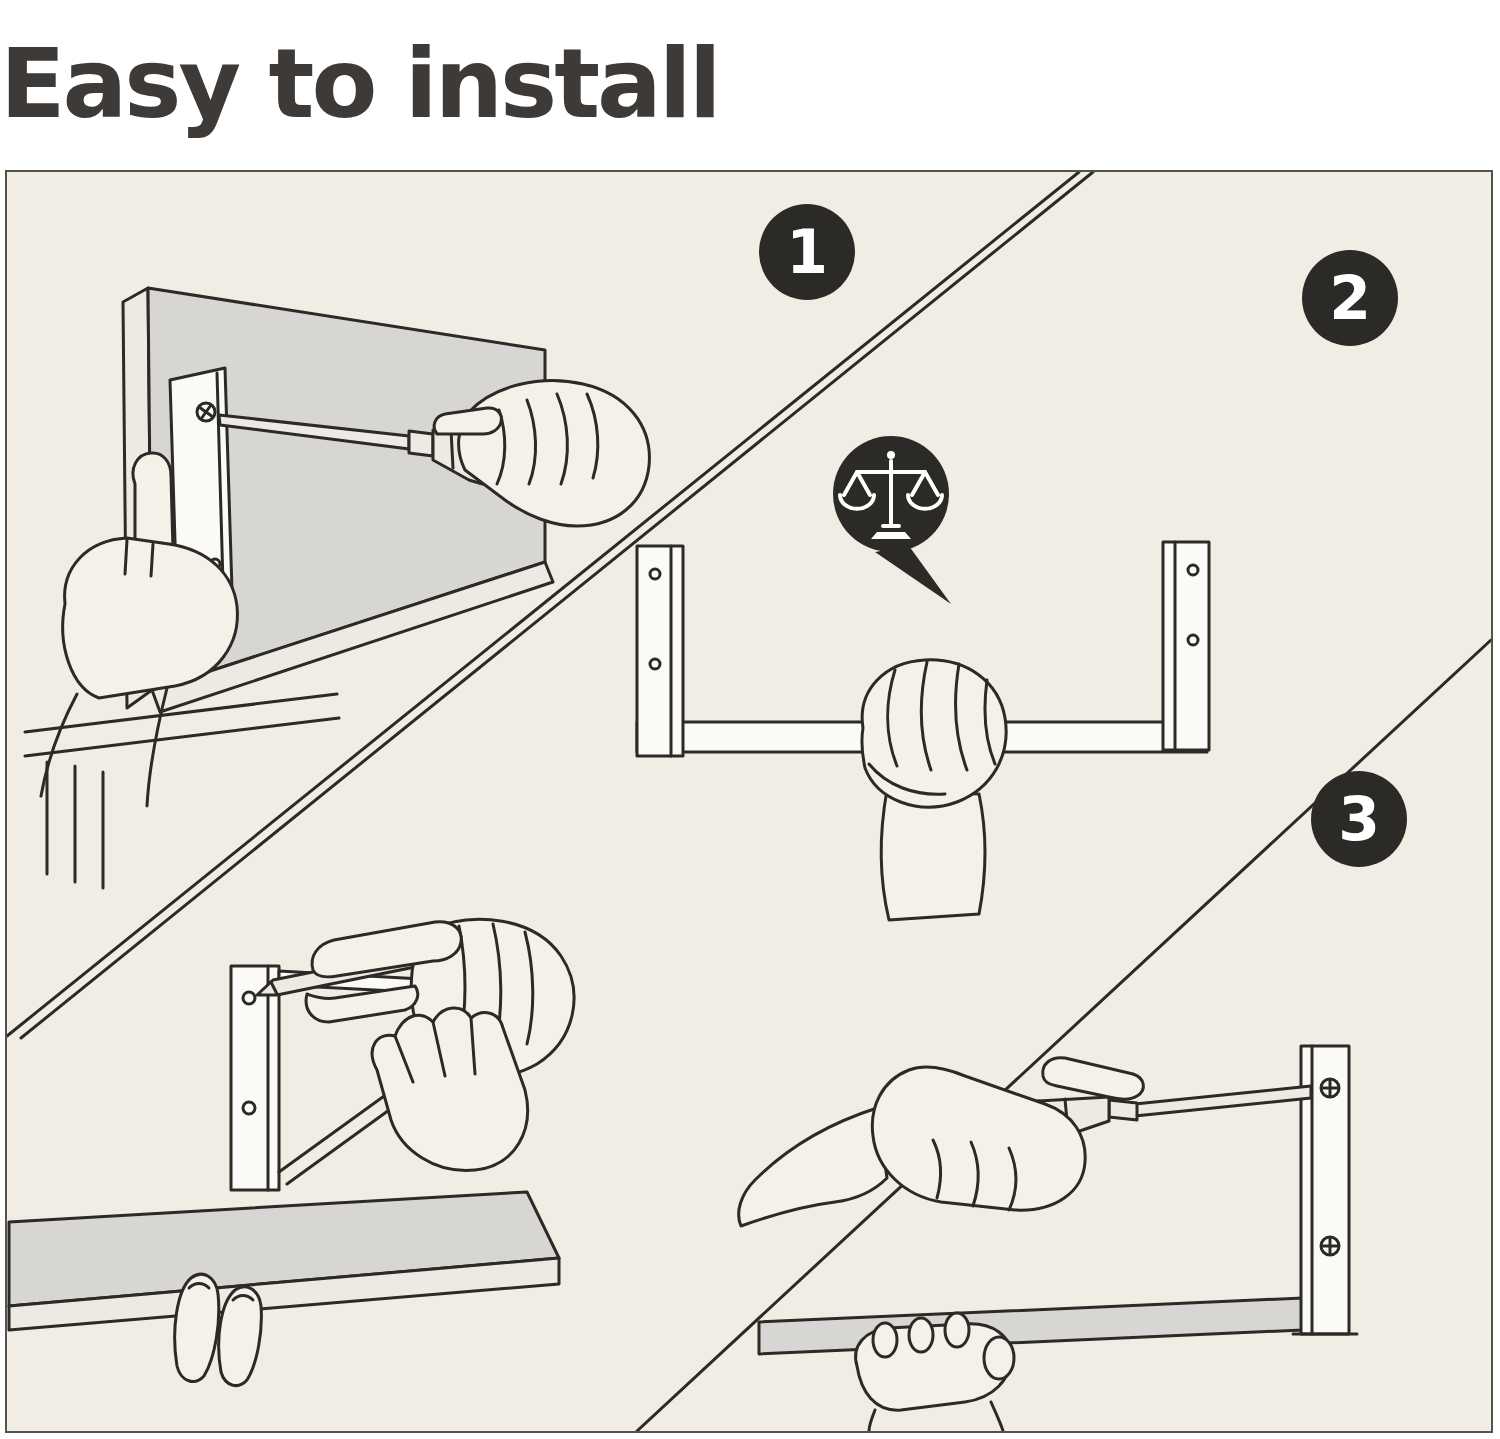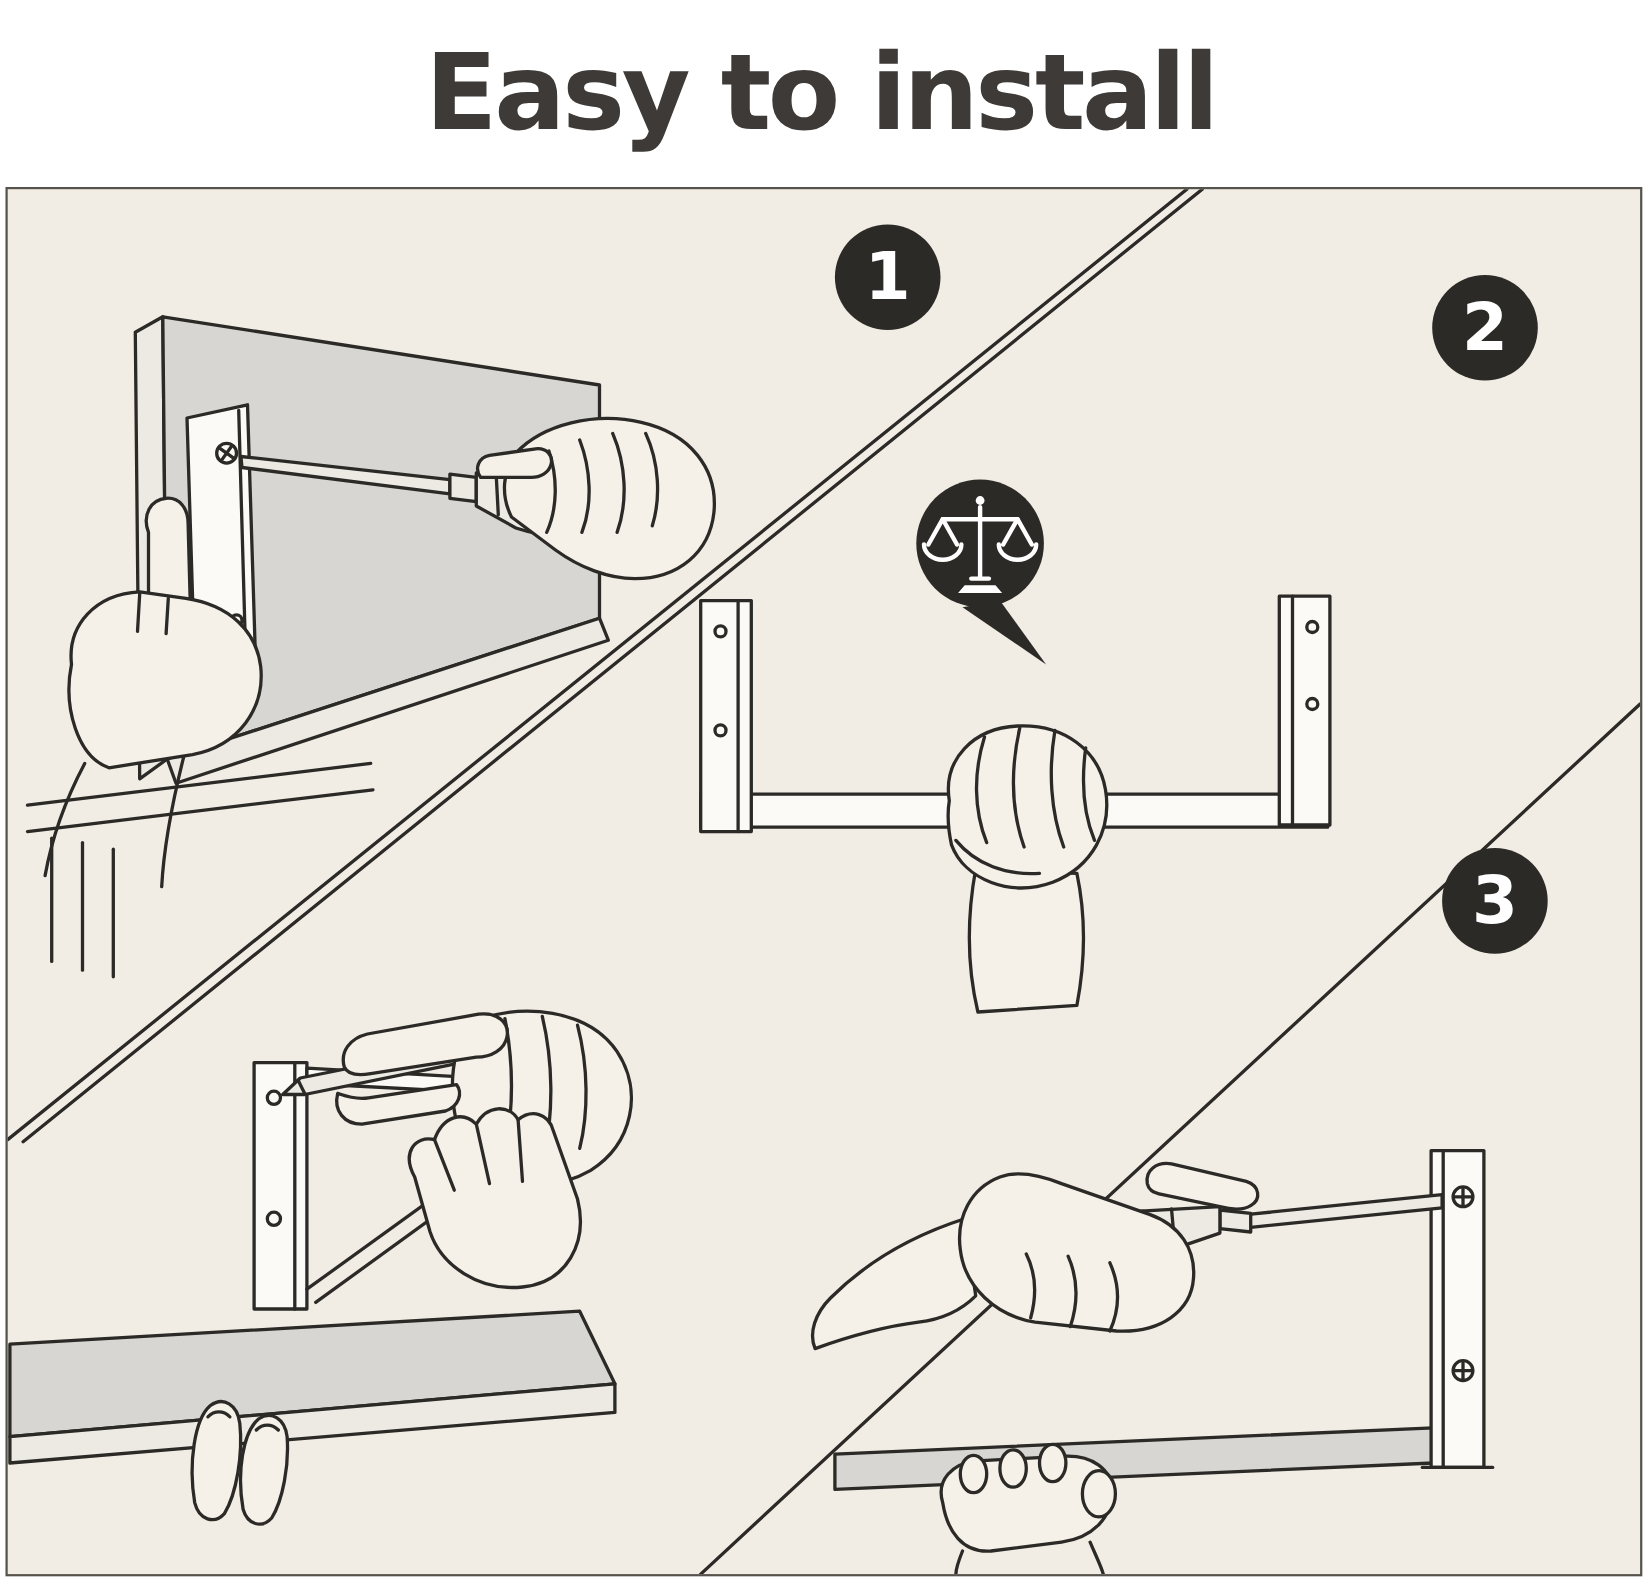--- a/index.html
+++ b/index.html
@@ -1,18 +1,18 @@
 <!DOCTYPE html>
 <html><head>
 <meta charset="utf-8">
 <style>
   html,body{margin:0;padding:0;background:#ffffff;}
   body{width:1500px;height:1439px;position:relative;font-family:"DejaVu Sans","Liberation Sans",sans-serif;overflow:hidden;}
 
-  .header{position:absolute;top:0;left:0;width:1492px;height:168px;display:flex;align-items:center;justify-content:center;}
+  .header{position:absolute;top:0;left:0;width:1492px;height:168px;display:flex;align-items:center;}
   .title{font-size:96px;font-weight:800;color:#3d3a37;letter-spacing:-3px;}
 
   .panel{position:absolute;left:5px;top:170px;width:1488px;height:1263px;border:2px solid #56524c;background:#f2ede4;box-sizing:border-box;}
   .panel svg{position:absolute;left:0;top:0;}
 
   .badge{position:absolute;width:96px;height:96px;border-radius:50%;background:#2b2a26;color:#ffffff;
          display:flex;align-items:center;justify-content:center;font-size:60px;font-weight:700;}
 
   
   .ln{fill:none;stroke:#2b2a27;stroke-width:3;stroke-linecap:round;stroke-linejoin:round;}

